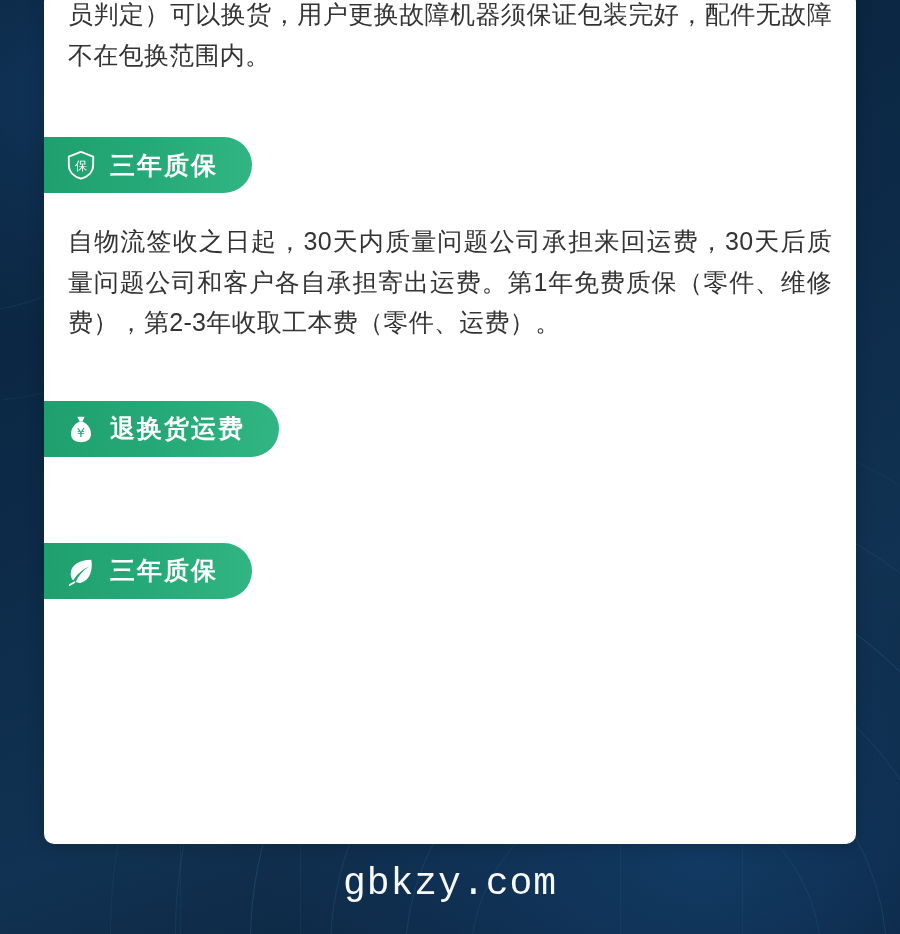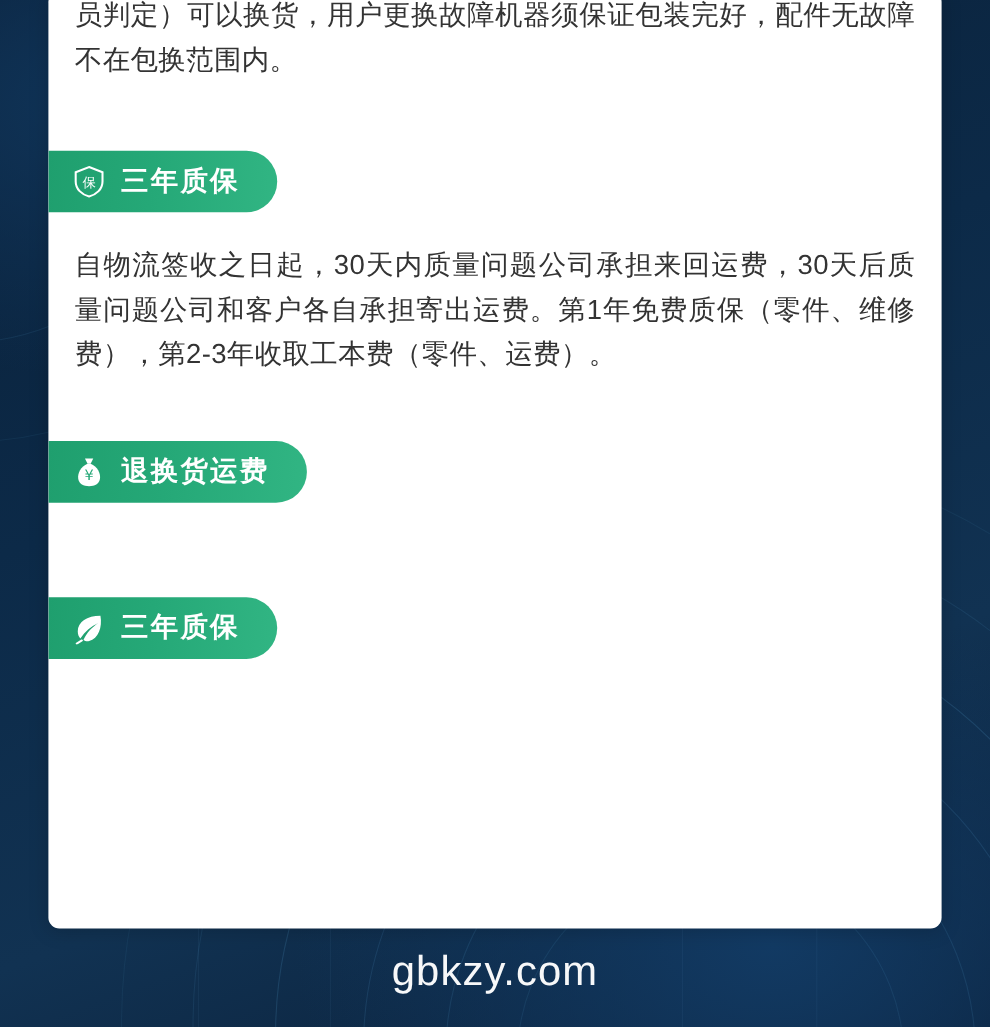--- a/index.html
+++ b/index.html
@@ -109,21 +109,21 @@
   
   #watermark {
     position: absolute;
     left: 0;
     right: 0;
     top: 862px;
     text-align: center;
     color: #ffffff;
     font-size: 38px;
     letter-spacing: 1px;
-    font-family: Liberation Sans, sans-serif;
+    font-family: Liberation Mono, monospace;
     opacity: .97;
   }
 </style>
 </head>
 <body>
 
 <div id="page">
 
   <div class="swirl s8"></div>
   <div class="swirl s7"></div>

